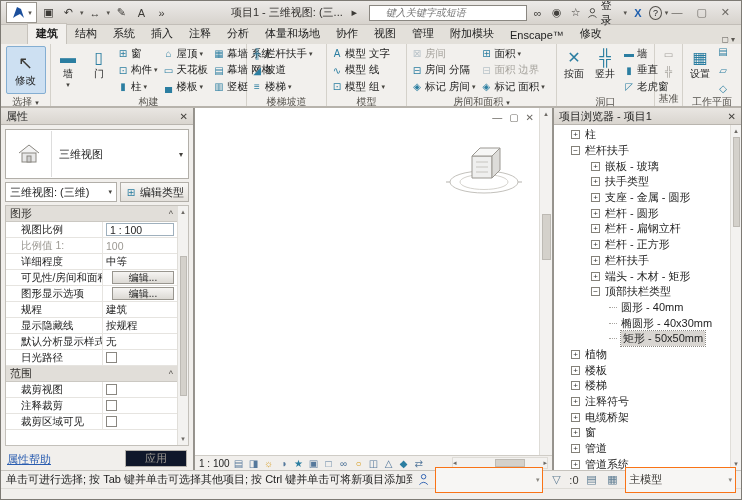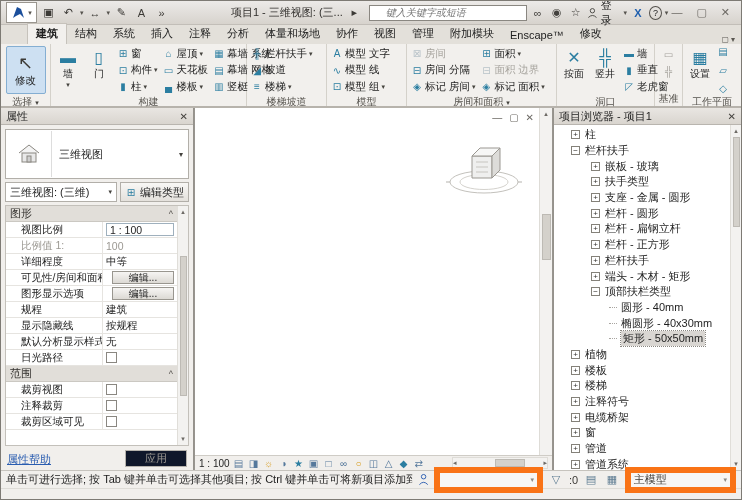--- a/index.html
+++ b/index.html
@@ -100,21 +100,21 @@
   .trow{height:15.7px;display:flex;align-items:center;white-space:nowrap;font-size:11px}
   .exp{width:9px;height:9px;border:1px solid #848179;background:#fff;color:#33312e;font-size:8px;line-height:7px;
        text-align:center;margin-right:5px;flex:0 0 9px}
   .tline{width:8px;border-top:1px dotted #a8a5a0;margin-right:4px}
   .l0{padding-left:17px}.l1{padding-left:37px}.l2{padding-left:55px}
   .tsel{background:#d9d6d2;outline:1px dotted #8a8781;padding:0 2px}
 
   
   .statusbar{height:18px;background:#f1efec;border-top:1px solid #c6c3bd;display:flex;align-items:center;padding:0 5px;gap:5px}
   .hint{white-space:nowrap;overflow:hidden;color:#1e1e1e}
-  .combo{height:26px;border:6px solid #f97316;background:#f7f6f4;display:flex;align-items:center;padding:0 3px;color:#3c3a36}
+  .combo{height:26px;border:1px solid #f97316;background:#f7f6f4;display:flex;align-items:center;padding:0 3px;color:#3c3a36}
   .combo .car{margin-left:auto;color:#8a8781}
   .ws{width:116px}
   .do{width:118px}
   .sbtnicon{width:17px;height:15px;display:flex;align-items:center;justify-content:center;color:#5f7d93;font-size:11px}
   .fcount{color:#3c3a36}
   .bottomstrip{height:13px;background:#f1efec;border-top:1px solid #dedcd7}
 </style>
 </head>
 <body>
 

